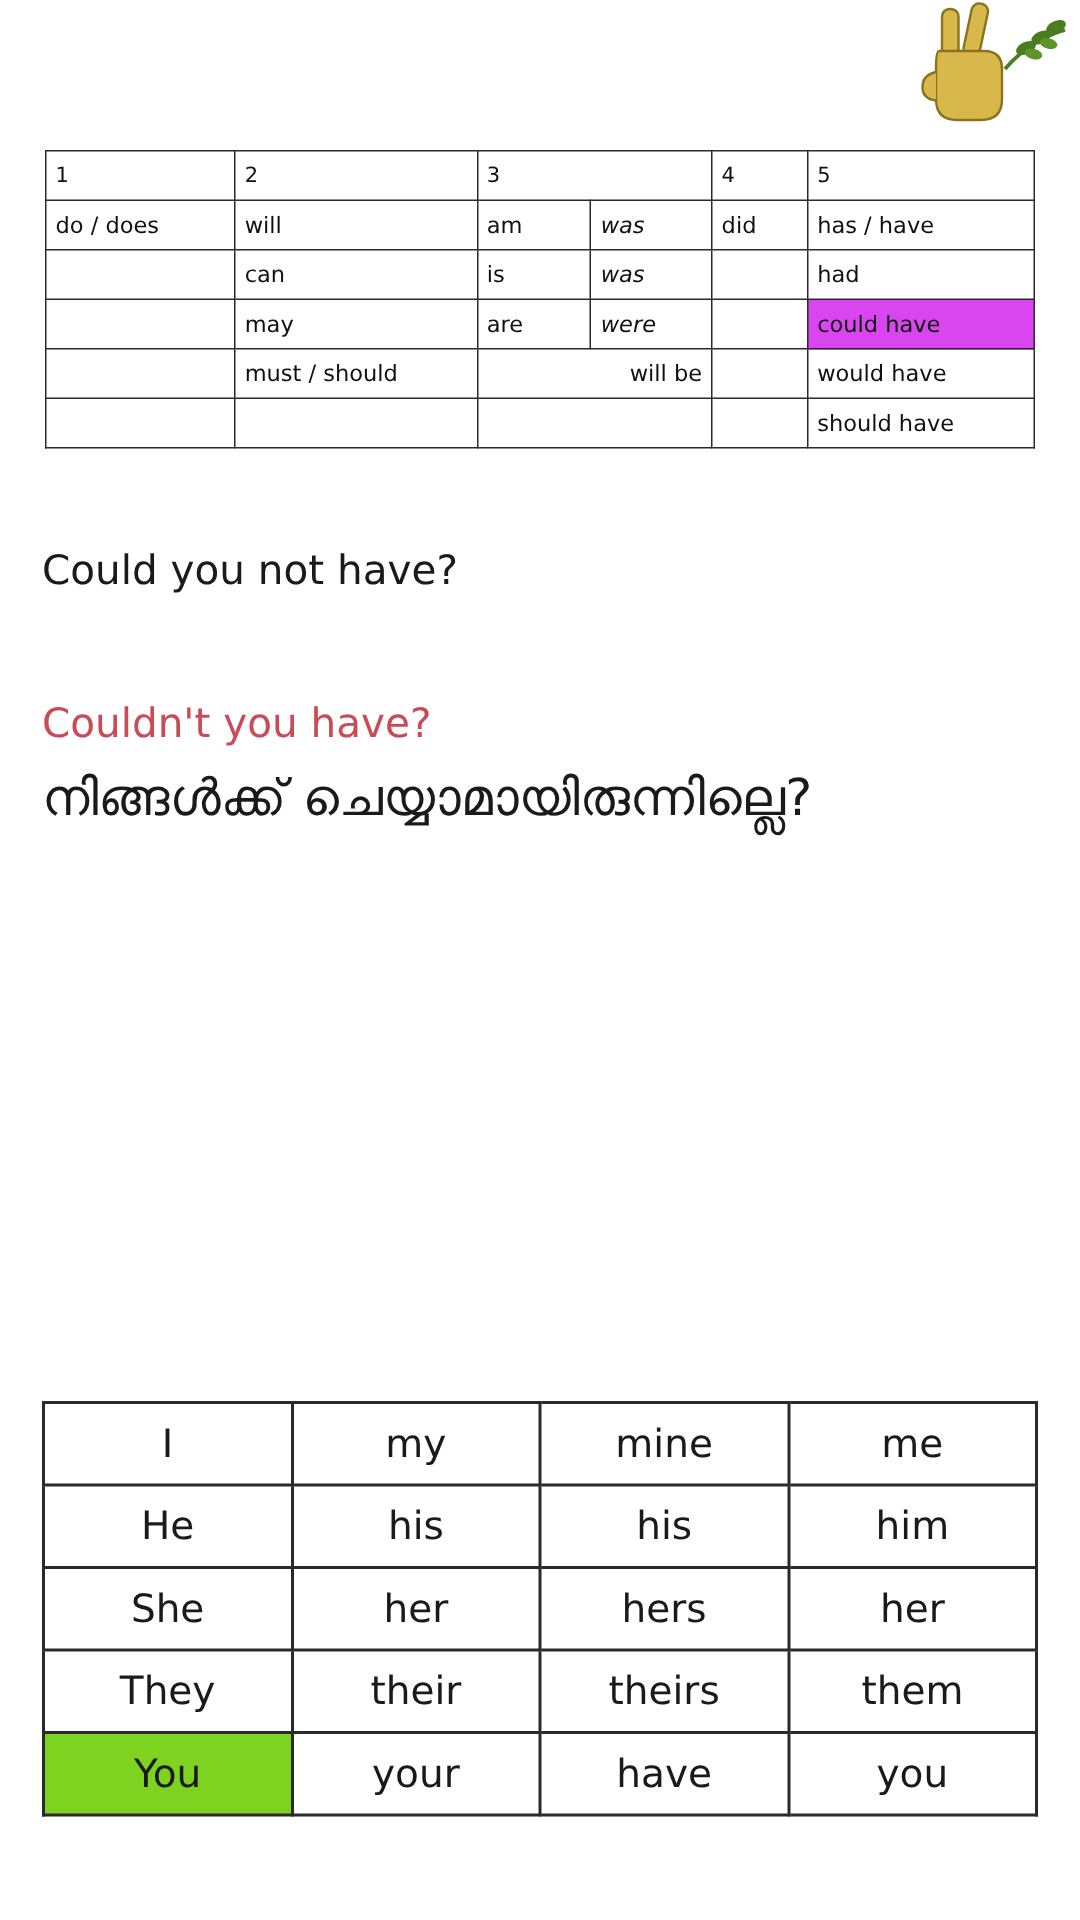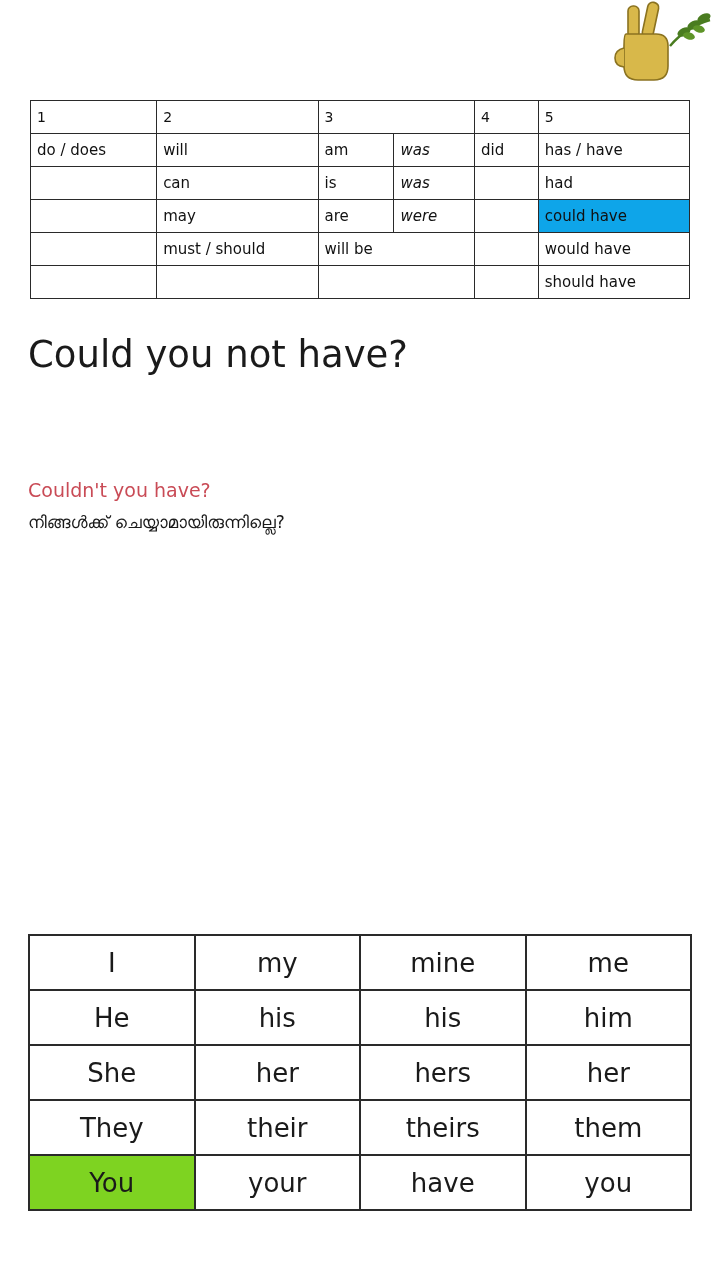--- a/index.html
+++ b/index.html
@@ -45,46 +45,47 @@
     vertical-align: middle;
     white-space: nowrap;
   }
   table.verb td.num { font-size: 14px; }
   .c1 { width: 128px; }
   .c2 { width: 164px; }
   .c3 { width: 76px; }
   .c4 { width: 78px; font-style: italic; }
   .c5 { width: 60px; }
   .c6 { width: 154px; }
-  .center { text-align: left; }
-  .hl-yellow { background: #0ea5e9; }
+  .center { text-align: right; }
+  .hl-yellow { background: #d946ef; }
 
   
   .sentence-block {
     position: absolute;
     left: 28px;
     top: 330px;
     width: 660px;
   }
   .line-en {
     font-family: "DejaVu Sans", sans-serif;
-    font-size: 37px;
+    font-size: 27px;
     color: #1a1a1a;
     line-height: 1.35;
+    margin-top: 33px;
   }
   .line-red {
     font-family: "DejaVu Sans", sans-serif;
-    font-size: 19px;
+    font-size: 27px;
     color: #c94b56;
     line-height: 1.35;
-    margin-top: 98px;
+    margin-top: 66px;
   }
   .line-ml {
     font-family: "DejaVu Sans", sans-serif;
-    font-size: 17px;
+    font-size: 34px;
     color: #1a1a1a;
     line-height: 1.45;
     margin-top: 6px;
   }
 
   
   .pronoun-table-wrap {
     position: absolute;
     left: 28px;
     top: 934px;

